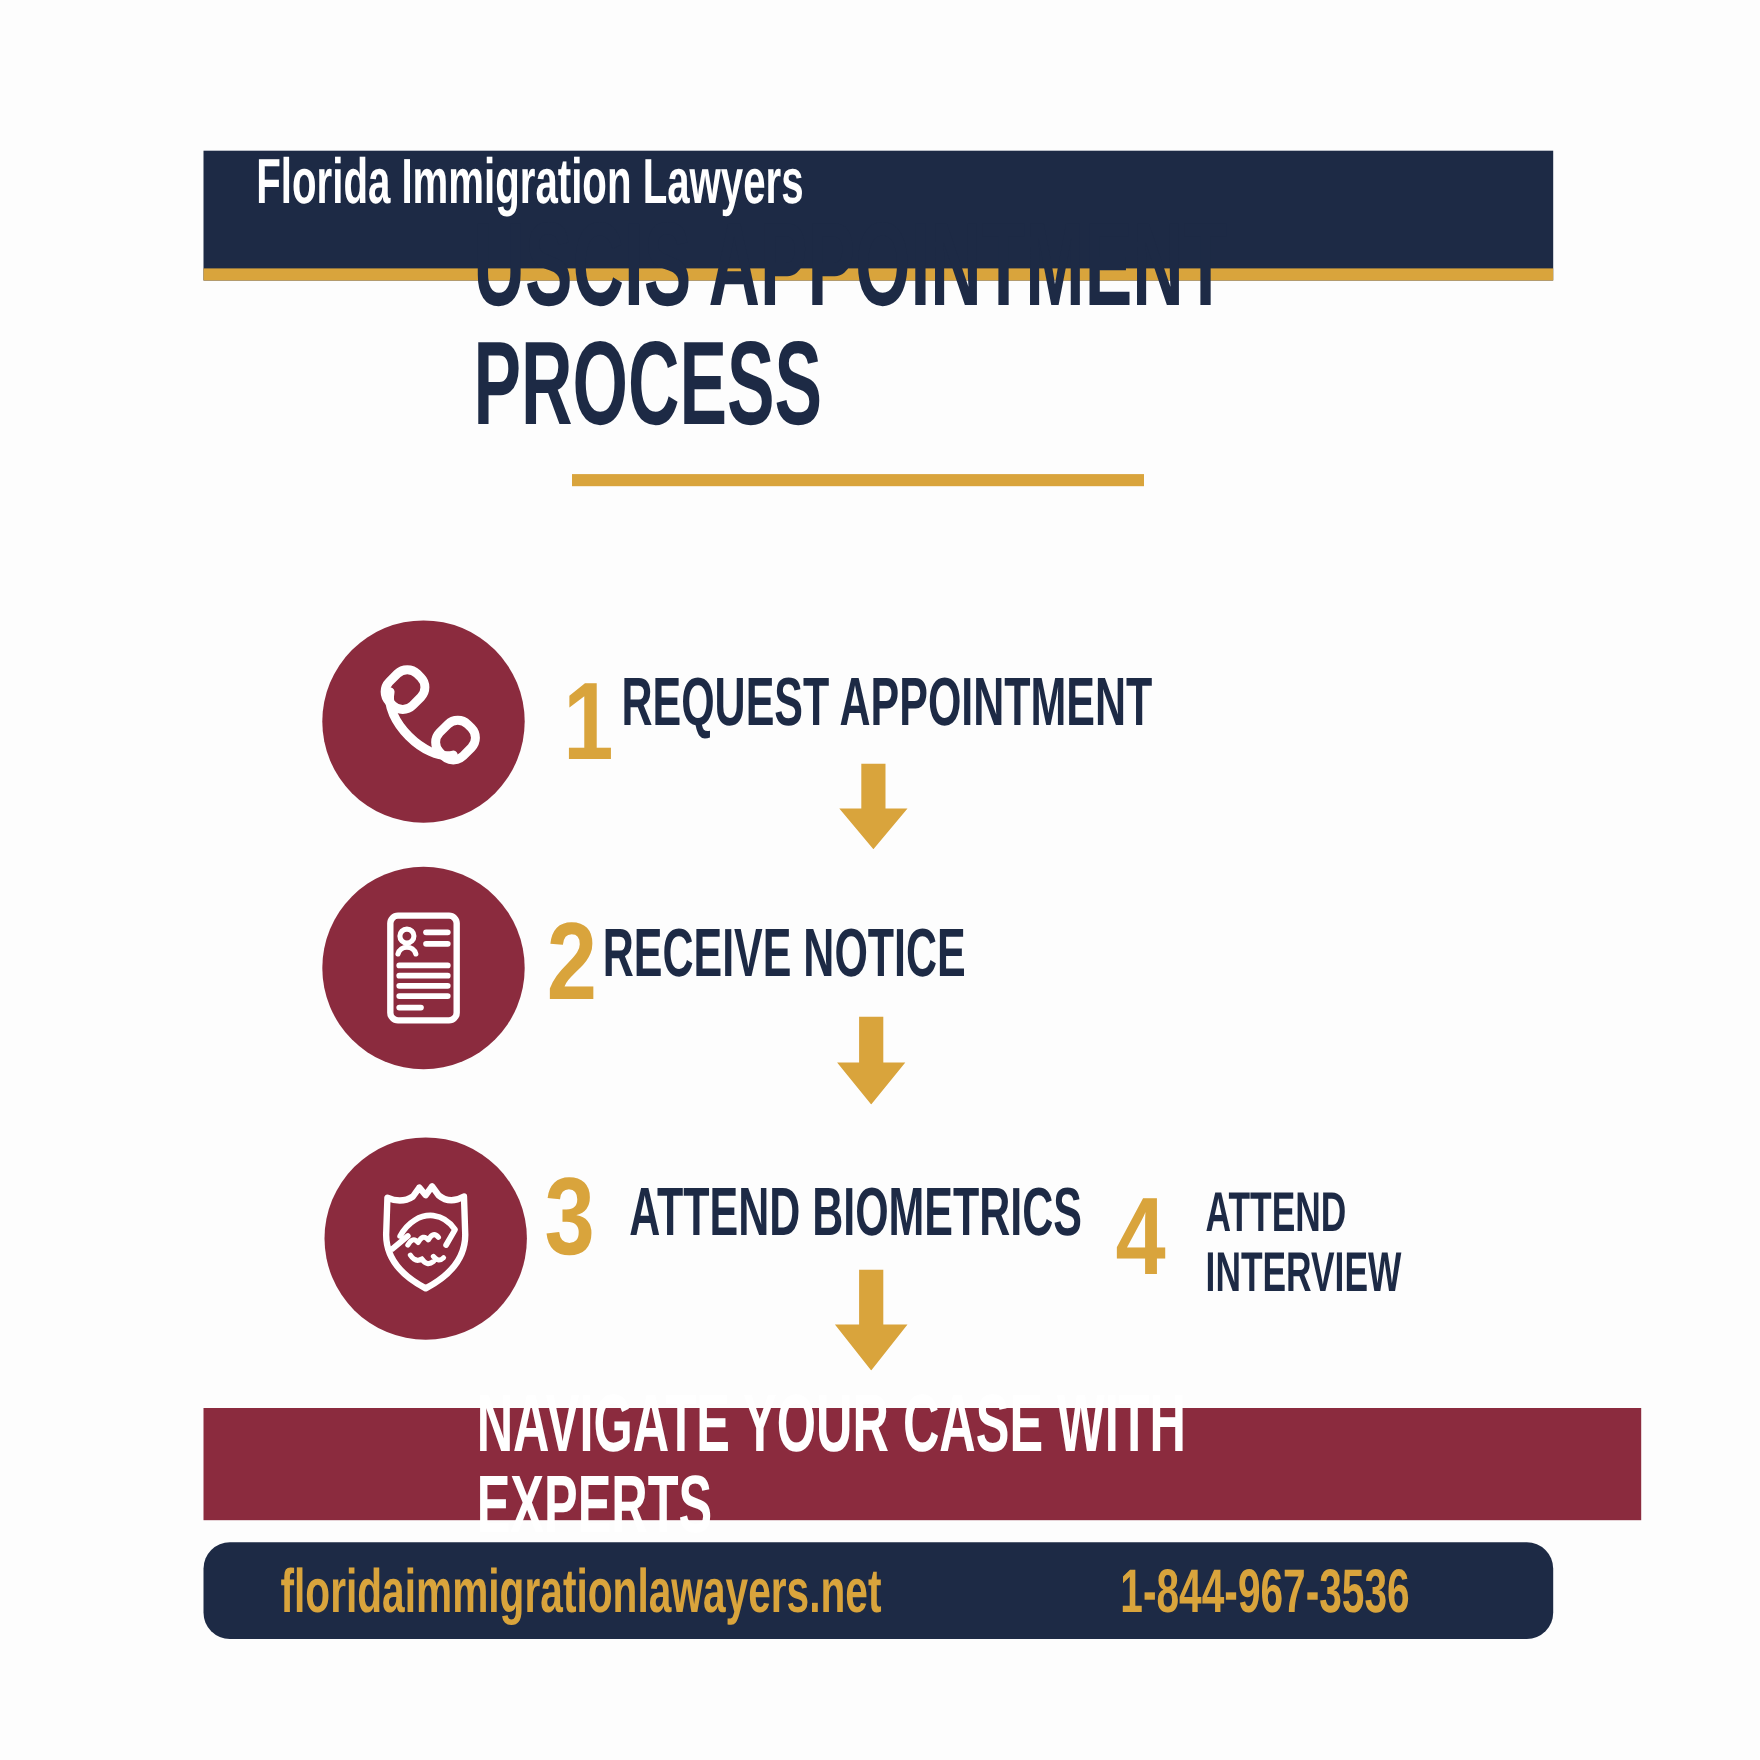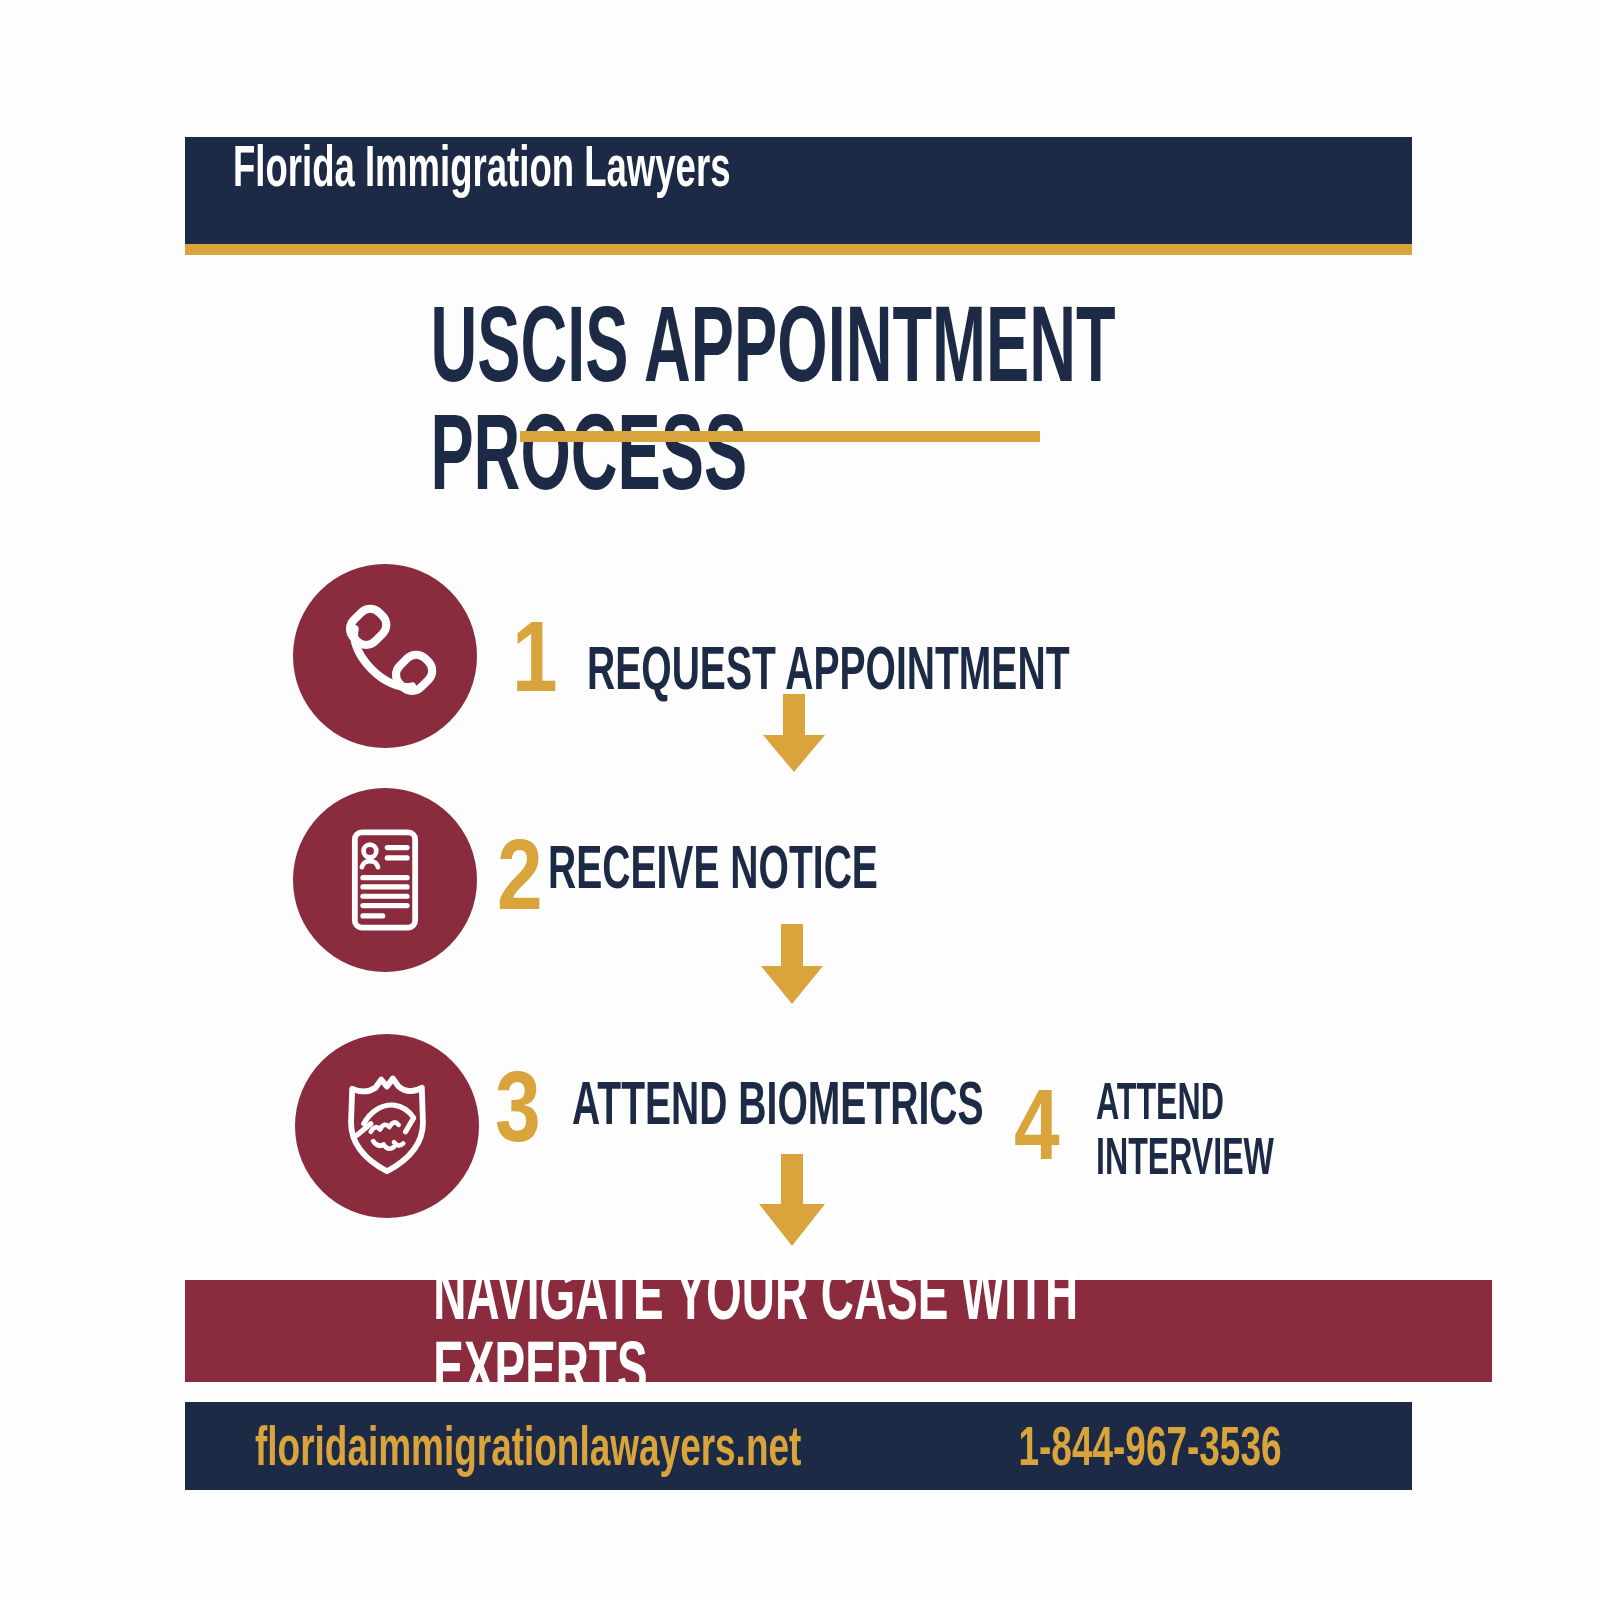--- a/index.html
+++ b/index.html
@@ -37,21 +37,21 @@
   }
   .brand-text {
     color: var(--c-text-on-dark);
     font-size: 58px; font-weight: bold;
     margin-left: 48px; line-height: 1;
   }
 
   
   .title-row {
     left: 185px; top: 290px; width: 1227px; height: 112px;
-    display: flex; justify-content: center; align-items: flex-start;
+    display: flex; justify-content: center; align-items: flex-end;
   }
   .page-title {
     color: var(--c-navy); font-size: 108px; line-height: 1;
     transform: scaleX(0.60); transform-origin: center center;
   }
   .title-underline {
     left: 520px; top: 431px; width: 520px; height: 11px;
     background: var(--c-gold);
   }
 
@@ -73,21 +73,21 @@
   }
   .num-1 { left: 512px; top: 606px; }
   .num-2 { left: 497px; top: 824px; }
   .num-3 { left: 495px; top: 1056px; }
   .num-4 { left: 1014px; top: 1074px; }
 
   
   .step-label {
     color: var(--c-navy); font-size: 62px; line-height: 62px;
   }
-  .label-1 { left: 565px; top: 637px; margin-left: 22px; }
+  .label-1 { left: 565px; top: 608px; }
   .label-2 { left: 548px; top: 836px; }
   .label-3 { left: 572px; top: 1072px; }
   .label-4 { left: 1096px; top: 1074px; font-size: 51px; line-height: 55px; }
   .label-4 .cond { display: block; transform-origin: left center; }
 
   
   .down-arrow svg { display: block; }
   .arrow-1 { left: 761px; top: 694px; }
   .arrow-2 { left: 759px; top: 924px; }
   .arrow-3 { left: 757px; top: 1154px; }
@@ -100,21 +100,21 @@
   }
   .banner-text {
     color: var(--c-text-on-dark); font-size: 74px; line-height: 1;
     transform: scaleX(0.62); transform-origin: center center;
   }
 
   
   .footer-bar {
     left: 185px; top: 1402px; width: 1227px; height: 88px;
     background: var(--c-navy);
-    display: flex; align-items: center;
+    display: flex; align-items: center; border-radius: 24px;
   }
   .footer-website {
     color: var(--c-gold); font-size: 56px; margin-left: 70px; line-height: 1;
   }
   .footer-phone {
     color: var(--c-gold); font-size: 56px; line-height: 1;
     position: absolute; right: 130px;
     transform: scaleX(0.66); transform-origin: right center;
     font-weight: bold; white-space: nowrap;
   }

